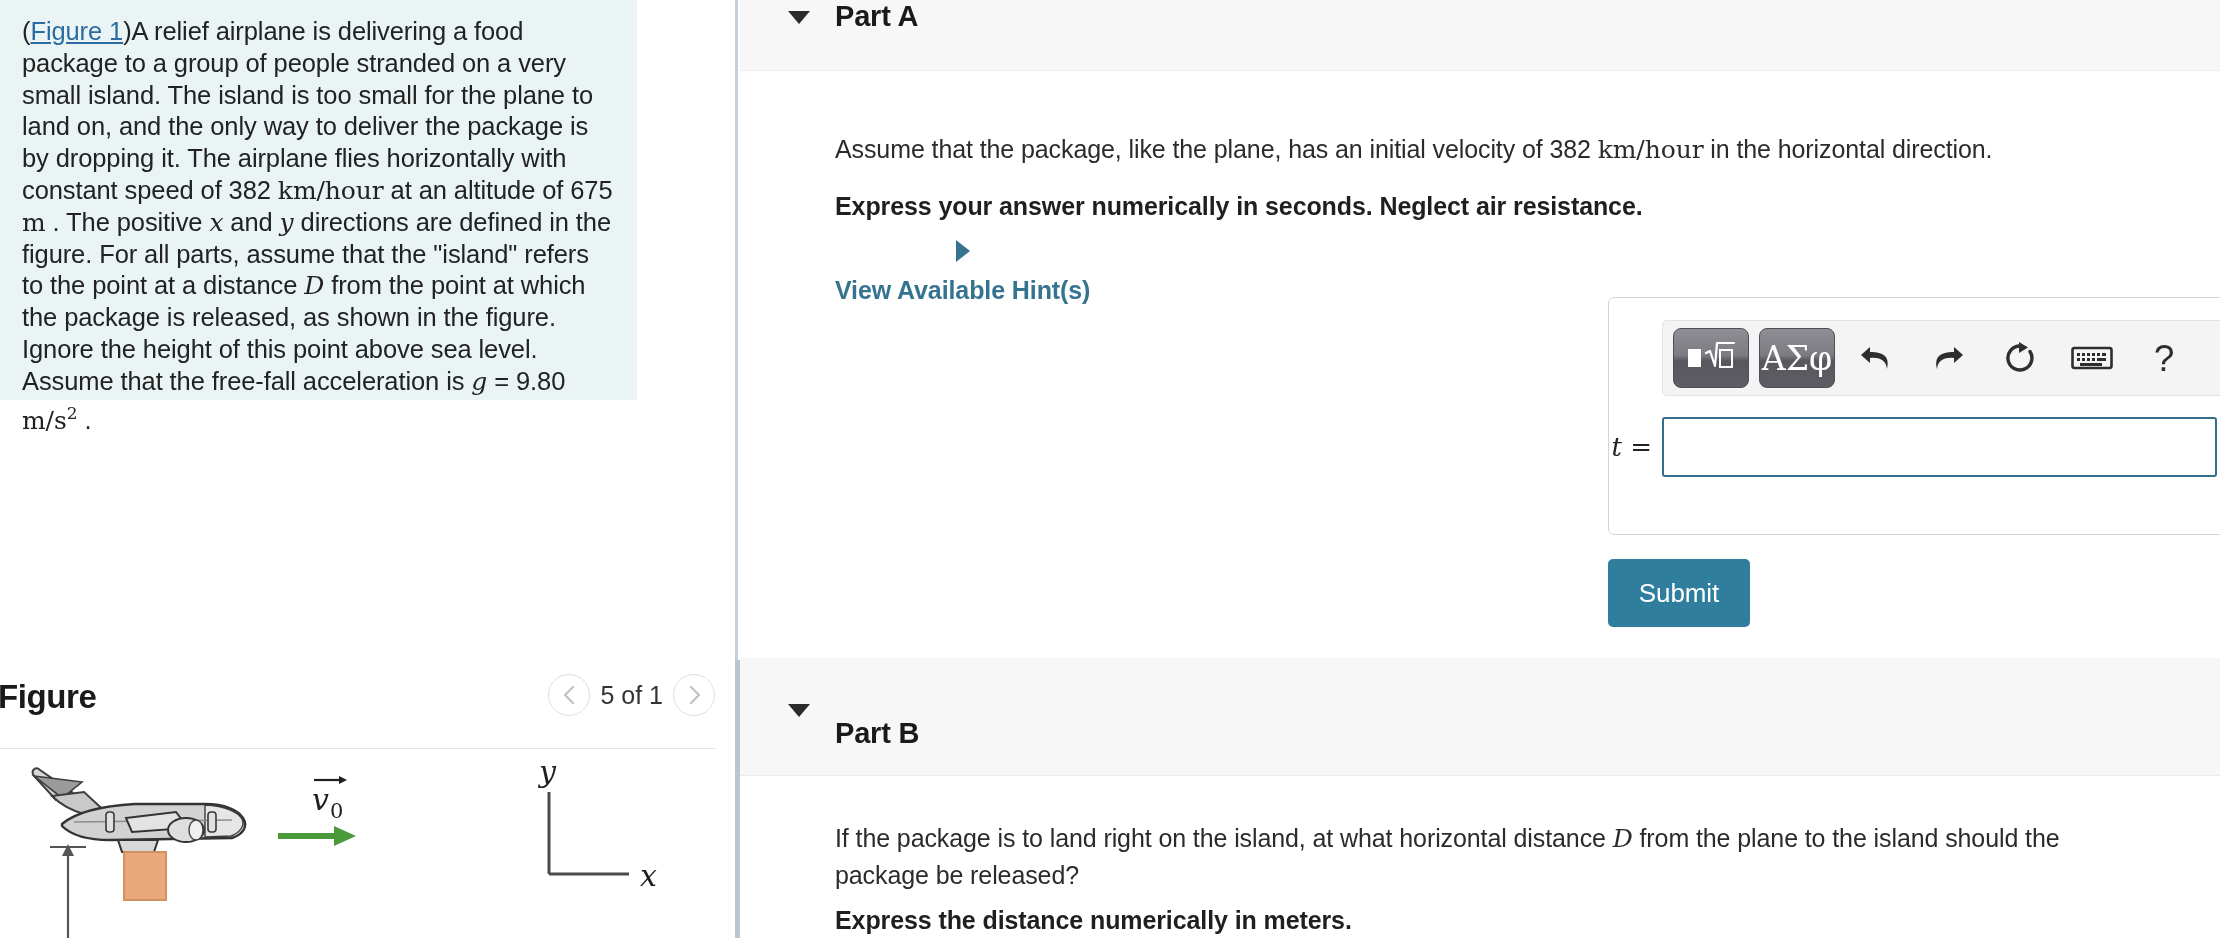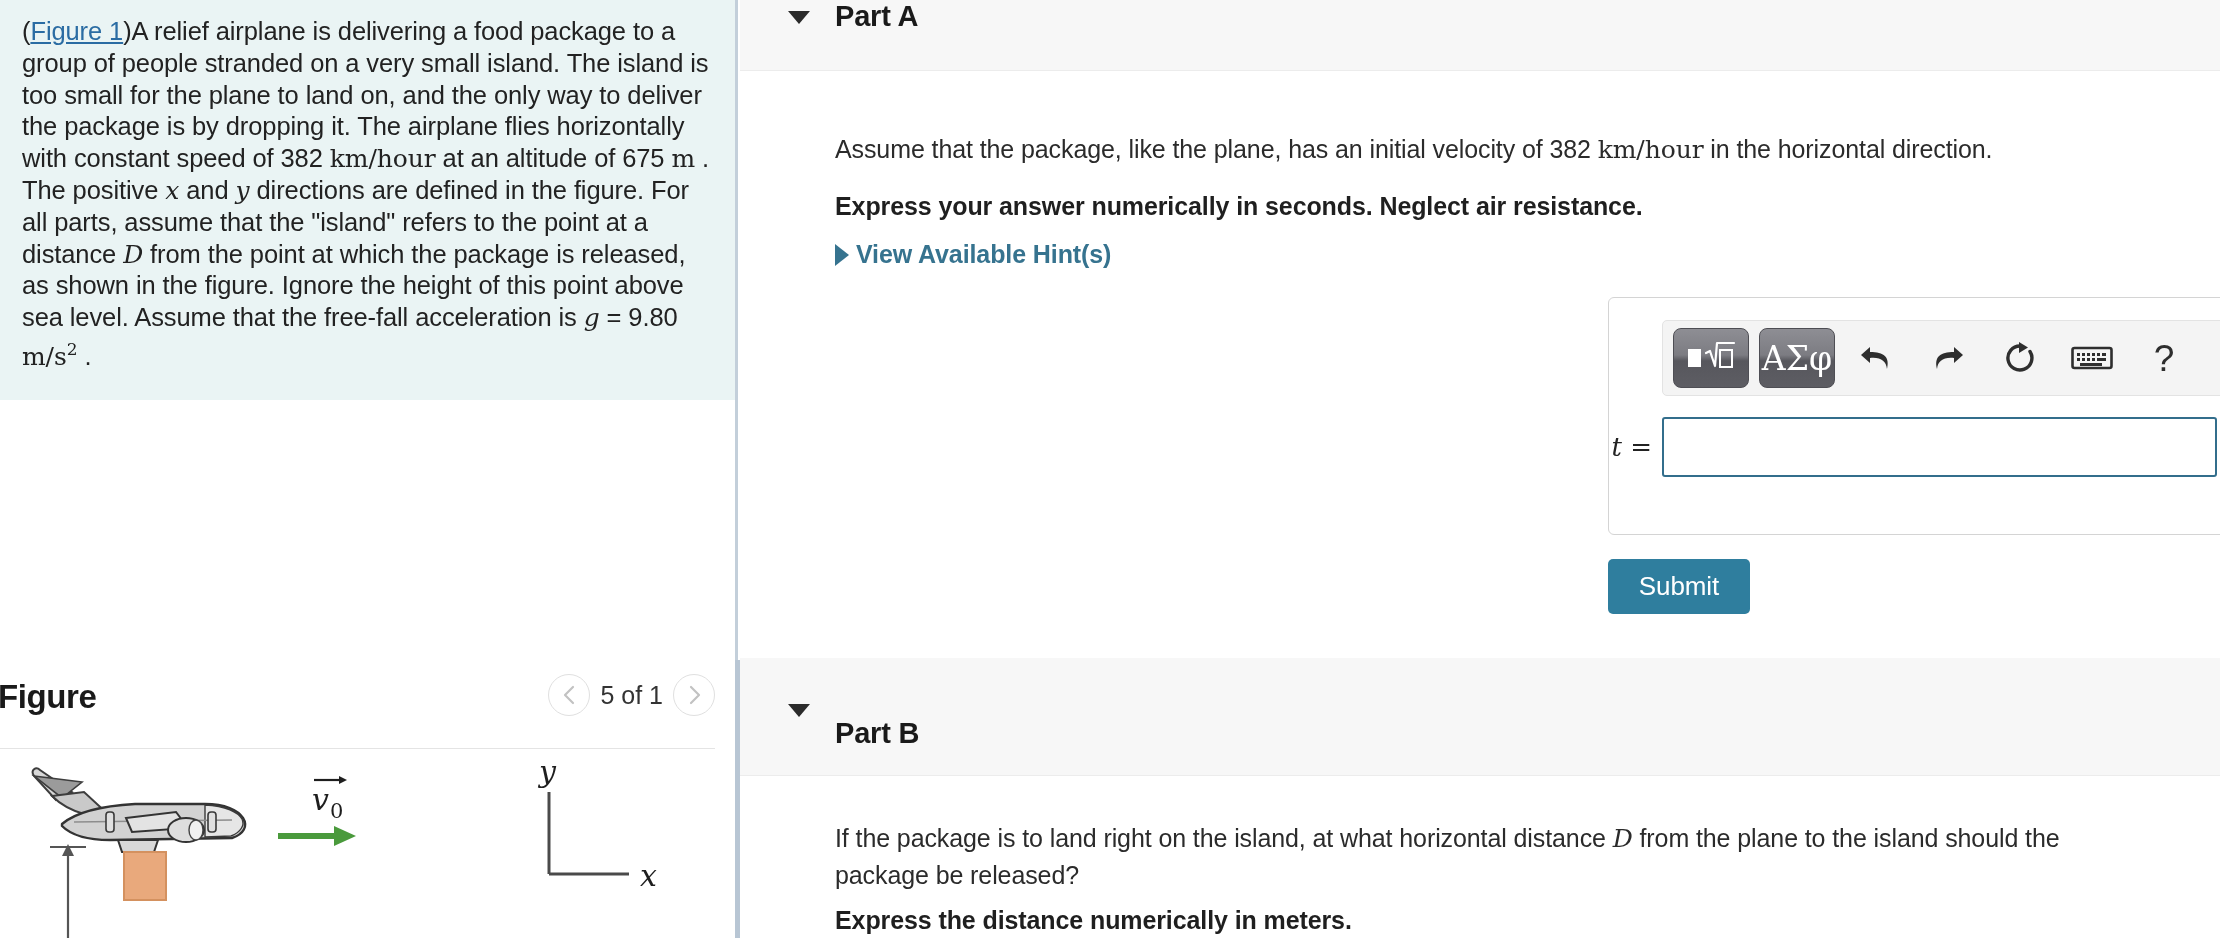--- a/index.html
+++ b/index.html
@@ -27,21 +27,21 @@
     width: 735px;
     height: 938px;
     background: #ffffff;
     overflow: hidden;
   }
 
   #problem-statement {
     position: absolute;
     left: 0;
     top: 0;
-    width: 735px;
+    width: 637px;
     height: 400px;
     background: #eaf4f4;
     box-sizing: border-box;
     padding: 16px 24px 10px 22px;
   }
 
   .stmt-text {
     font-size: 25.5px;
     line-height: 31.8px;
     color: #222222;
@@ -214,22 +214,23 @@
     letter-spacing: -0.1px;
   }
   .qtext.bold { font-weight: bold; color: #1f1f1f; }
 
   #hint-link {
     position: absolute;
     left: 95px;
     top: 240px;
     display: flex;
     align-items: center;
-    gap: 7px;
-    cursor: pointer;
+    gap: 14px;
+    cursor: pointer;
+    flex-direction: column;
   }
   #hint-caret {
     width: 0;
     height: 0;
     border-top: 11px solid transparent;
     border-bottom: 11px solid transparent;
     border-left: 14px solid #36738f;
   }
   #hint-label {
     font-size: 25px;
@@ -340,21 +341,21 @@
     outline: none;
     font-family: "Liberation Sans", sans-serif;
     color: #222;
   }
 
   #submit-button {
     position: absolute;
     left: 868px;
     top: 559px;
     min-width: 142px;
-    height: 55px;
+    height: 68px;
     background: #2f7e9e;
     color: #ffffff;
     border: none;
     border-radius: 5px;
     font-size: 26px;
     font-family: "Liberation Sans", sans-serif;
     cursor: pointer;
     padding: 0 24px;
     letter-spacing: -0.1px;
   }

